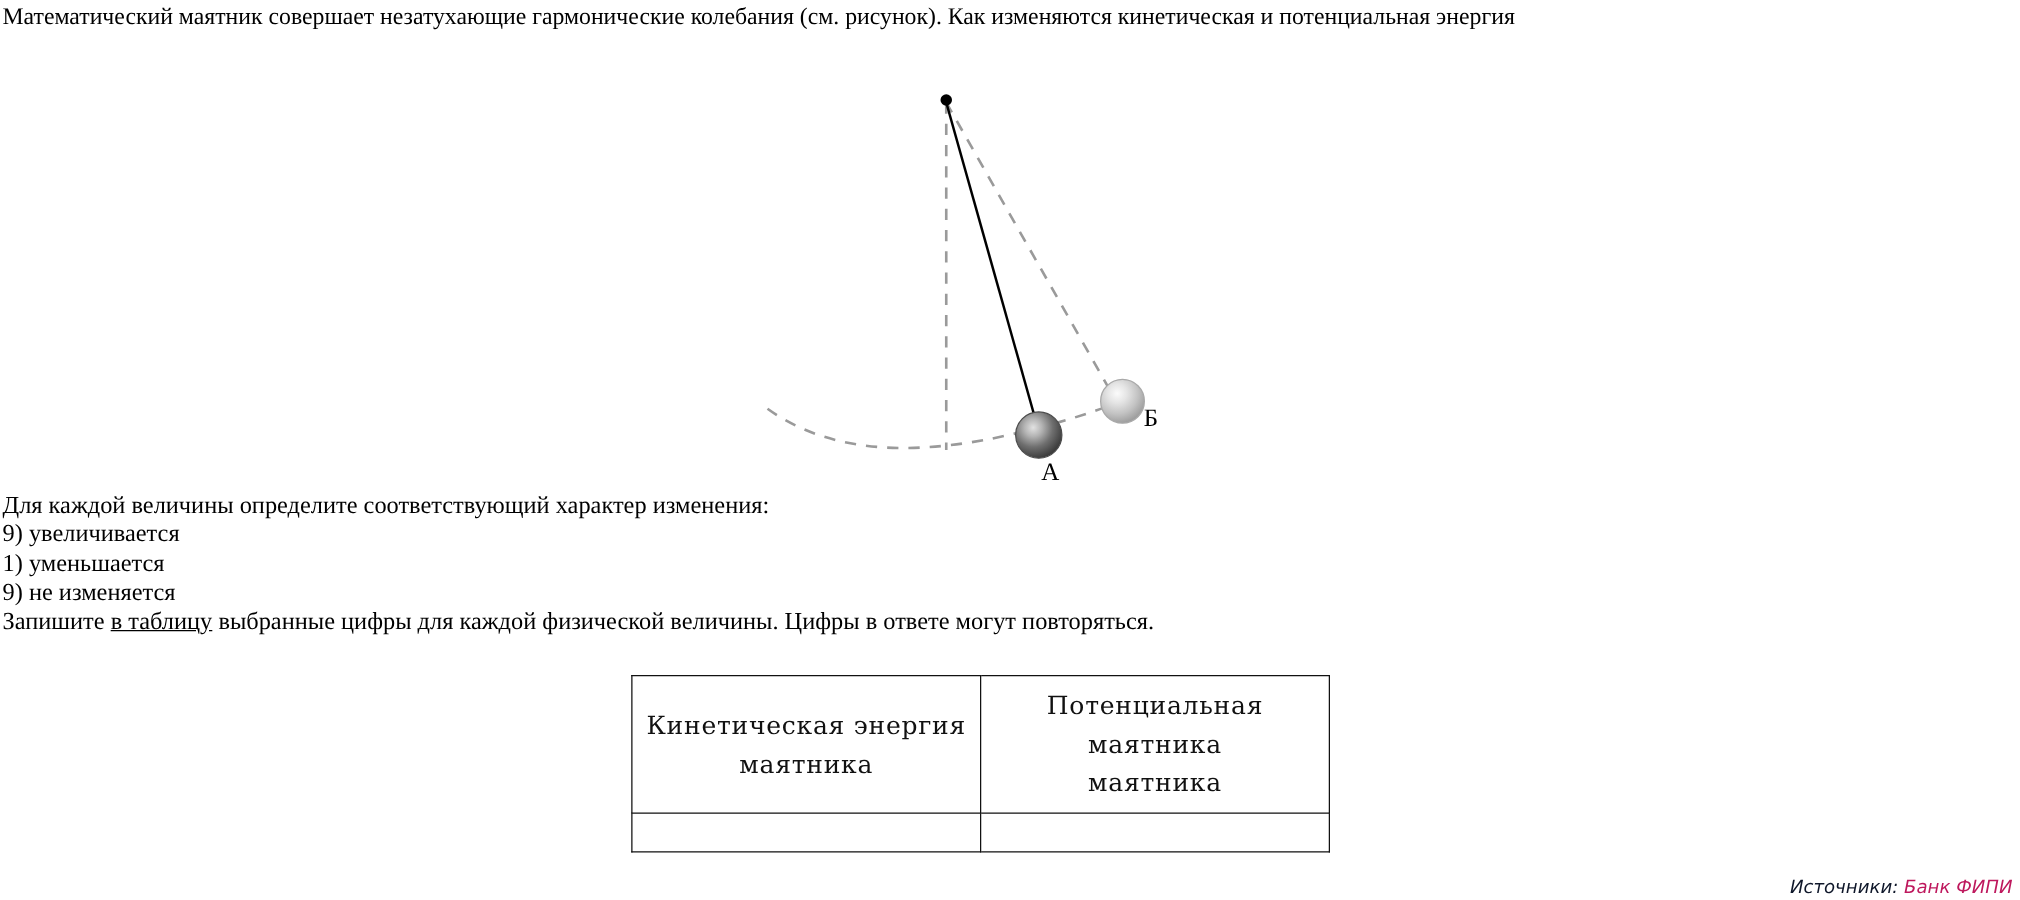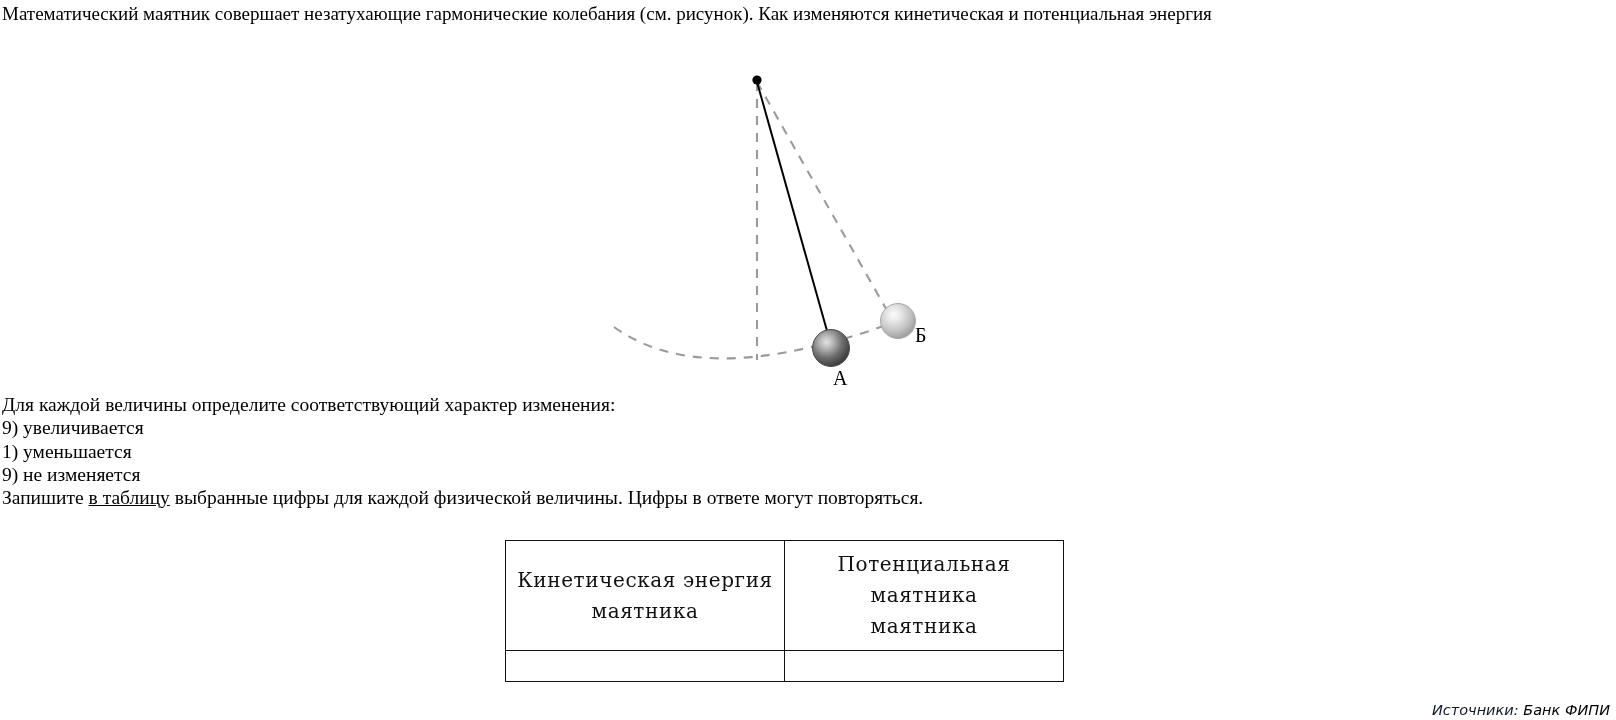--- a/index.html
+++ b/index.html
@@ -89,21 +89,21 @@
   #source-footer {
     position: absolute;
     right: 6px;
     bottom: 2px;
     font-family: "DejaVu Sans", "Liberation Sans", sans-serif;
     font-style: italic;
     font-size: 14.5px;
     white-space: nowrap;
   }
   #source-footer .src-label { color: #0f172a; }
-  #source-footer .src-value { color: #000000; }
+  #source-footer .src-value { color: #be185d; }
 </style>
 </head>
 <body>
 
 <div id="question-statement">
   <div>Математический маятник совершает незатухающие гармонические колебания (см. рисунок). Как изменяются кинетическая и потенциальная энергия</div>
 </div>
 
 <div id="pendulum-figure">
   <svg width="440" height="345" viewBox="0 0 440 345" xmlns="http://www.w3.org/2000/svg">

